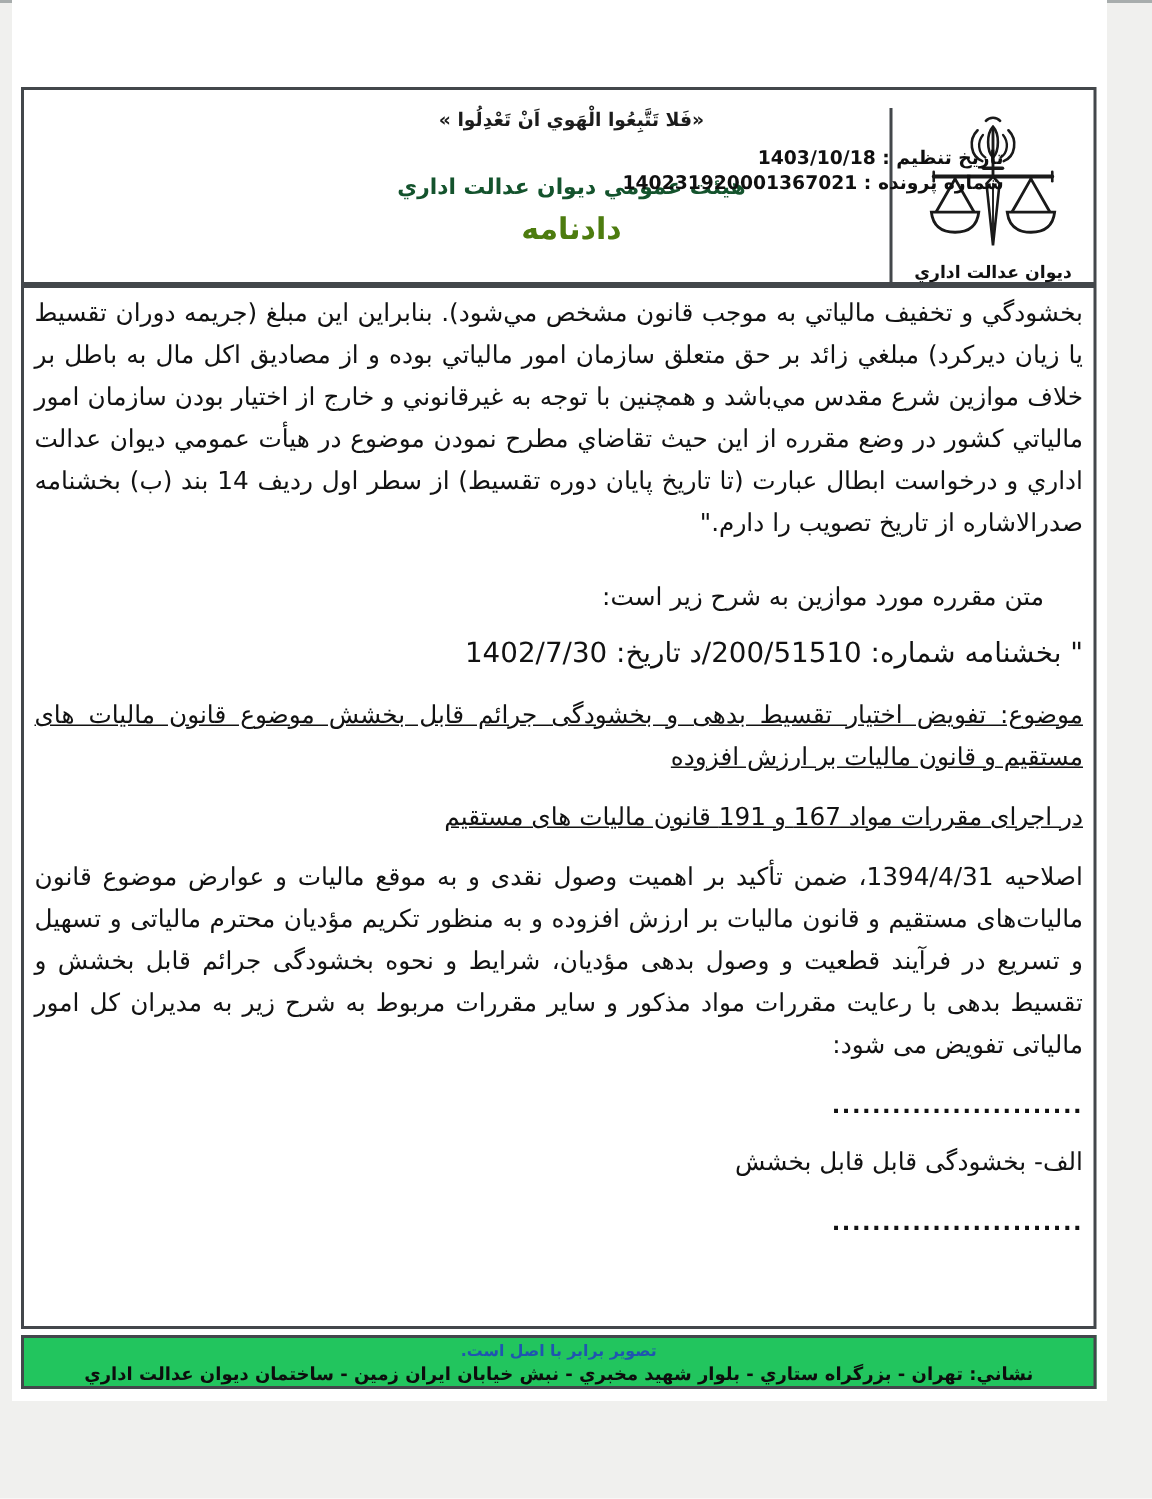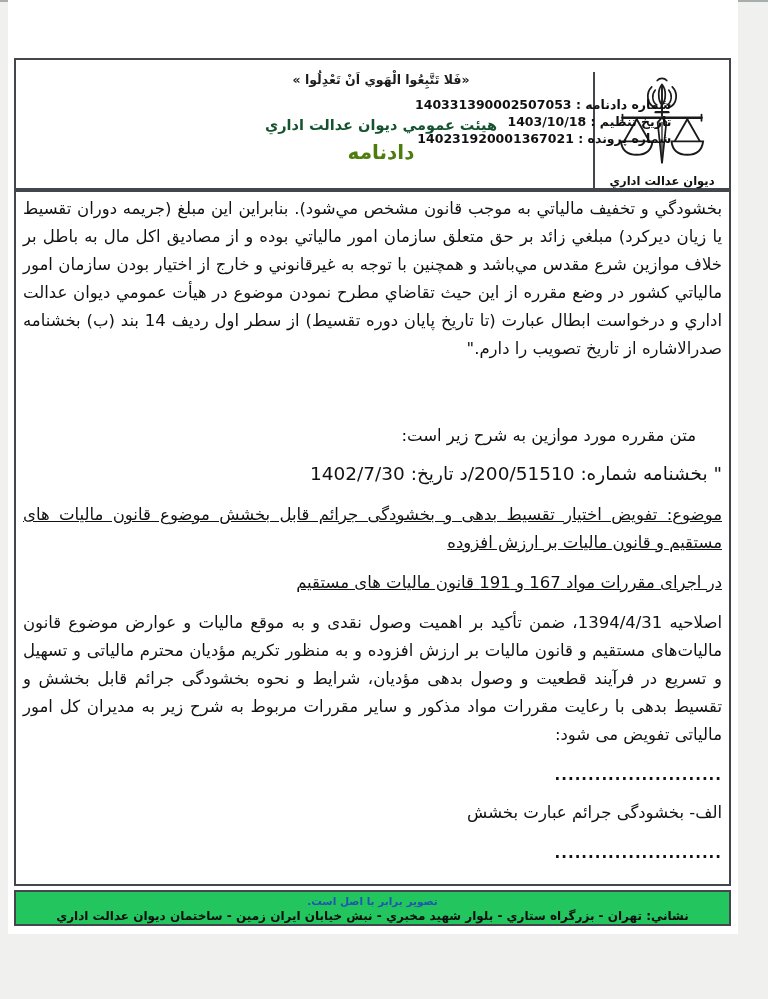--- a/index.html
+++ b/index.html
@@ -46,21 +46,21 @@
   }
   .meta-line{ font-size:12.5px; font-weight:bold; color:#101010; line-height:17px; }
   
   .body-box{
     position:absolute; left:6px; top:190px; width:717px; height:696px;
     border:2px solid #43474b; background:#fff;
     padding:3px 7px; direction:rtl; overflow:hidden;
   }
   .body-box p{ color:#121212; }
   .p-justify{ font-size:16.5px; line-height:28px; text-align:justify; }
-  .p-first{ margin-bottom:60px; }
+  .p-first{ margin-bottom:22px; }
   .p-indent{ font-size:16.5px; line-height:26px; padding-right:26px; margin-bottom:10px; }
   .p-large{ font-size:18.5px; line-height:30px; margin-bottom:12px; }
   .p-normal{ font-size:16.5px; line-height:28px; }
   .p-mb{ margin-bottom:12px;text-decoration:underline; }
   .p-dots{ font-size:15px; font-weight:bold; letter-spacing:1px; line-height:20px; margin:16px 0 14px 0; }
   .p-item{ margin:2px 0 14px 0; }
   
   .footer-box{
     position:absolute; left:6px; top:890px; width:717px; height:36px;
     border:2px solid #43474b; background:#22c55e; text-align:center; overflow:hidden;
@@ -109,36 +109,35 @@
       <div class="logo-caption">ديوان عدالت اداري</div>
     </div>
 
     <div class="center-block">
       <div class="verse">«فَلا تَتَّبِعُوا الْهَوي اَنْ تَعْدِلُوا »</div>
       <div class="org-title">هيئت عمومي ديوان عدالت اداري</div>
       <div class="doc-title">دادنامه</div>
     </div>
 
     <div class="meta-block">
-      <div class="meta-line">شماره دادنامه : 140331390002507053</div>
       <div class="meta-line">تاريخ تنظيم : 1403/10/18</div>
       <div class="meta-line">شماره پرونده : 140231920001367021</div>
     </div>
 
   </div>
 
   <div class="body-box">
     <p class="p-justify p-first">بخشودگي و تخفيف مالياتي به موجب قانون مشخص مي‌شود). بنابراين اين مبلغ (جريمه دوران تقسيط يا زيان ديركرد) مبلغي زائد بر حق متعلق سازمان امور مالياتي بوده و از مصاديق اكل مال به باطل بر خلاف موازين شرع مقدس مي‌باشد و همچنين با توجه به غيرقانوني و خارج از اختيار بودن سازمان امور مالياتي كشور در وضع مقرره از اين حيث تقاضاي مطرح نمودن موضوع در هيأت عمومي ديوان عدالت اداري و درخواست ابطال عبارت (تا تاريخ پايان دوره تقسيط) از سطر اول رديف 14 بند (ب)  بخشنامه صدرالاشاره از تاريخ تصويب را دارم."</p>
     <p class="p-indent">متن مقرره مورد موازين به شرح زير است:</p>
     <p class="p-large">" بخشنامه شماره: 200/51510/د  تاريخ: 1402/7/30</p>
     <p class="p-justify p-mb">موضوع: تفويض اختيار تقسيط بدهی و بخشودگی جرائم قابل بخشش موضوع قانون ماليات های مستقيم و قانون ماليات بر ارزش افزوده</p>
     <p class="p-normal p-mb">در اجرای مقررات مواد 167 و 191 قانون ماليات های مستقيم</p>
     <p class="p-justify">اصلاحيه 1394/4/31، ضمن تأكيد بر اهميت وصول نقدی و به موقع ماليات و عوارض موضوع قانون ماليات‌های مستقيم و قانون ماليات بر ارزش افزوده و به منظور تكريم مؤديان محترم مالياتی و تسهيل و تسريع در فرآيند قطعيت و وصول بدهی مؤديان، شرايط و نحوه بخشودگی جرائم قابل بخشش و تقسيط بدهی با رعايت مقررات مواد مذكور و ساير مقررات مربوط به شرح زير به مديران كل امور مالياتی تفويض می شود:</p>
     <p class="p-dots">.........................</p>
-    <p class="p-normal p-item">الف- بخشودگی جرائم عبارت بخشش</p>
+    <p class="p-normal p-item">الف- بخشودگی قابل قابل بخشش</p>
     <p class="p-dots">.........................</p>
 
   </div>
 
   <div class="footer-box">
     <div class="certify">تصوير برابر با اصل است.</div>
     <div class="address">نشاني:  تهران - بزرگراه ستاري - بلوار شهيد مخبري - نبش خيابان ايران زمين - ساختمان ديوان عدالت اداري</div>
   </div>
 
 </div>

